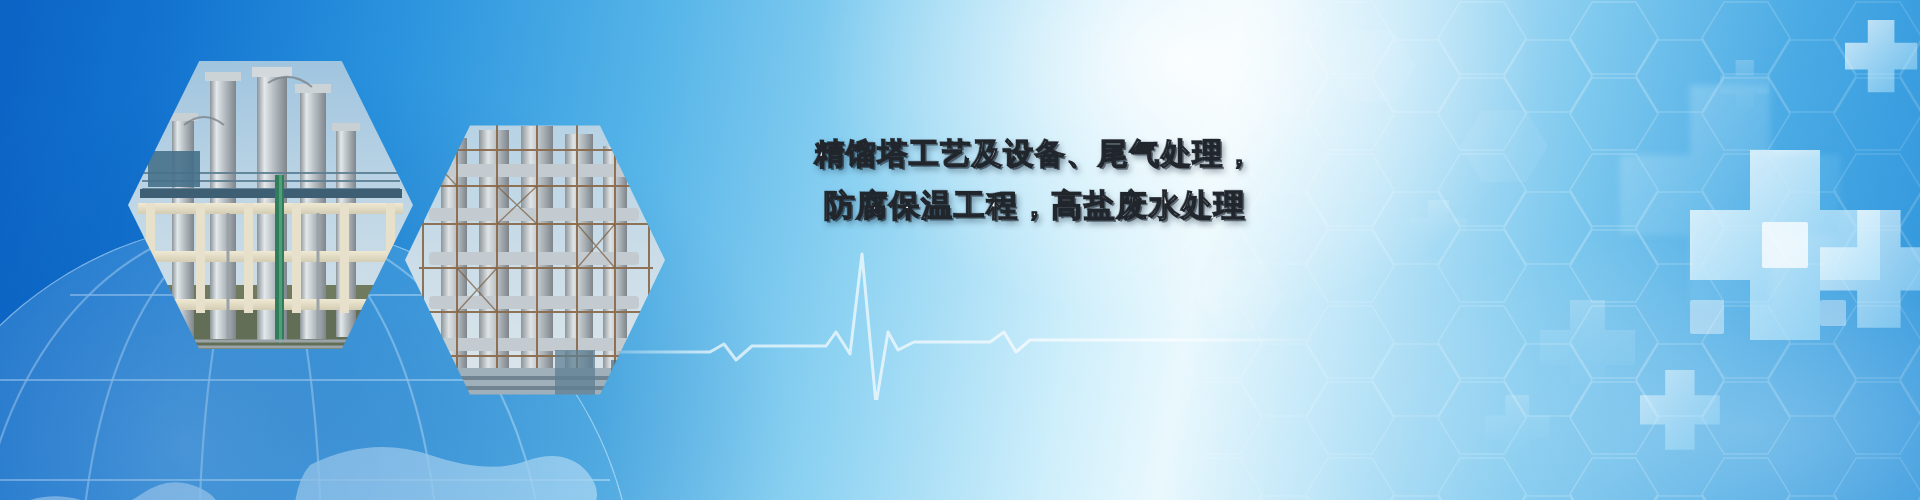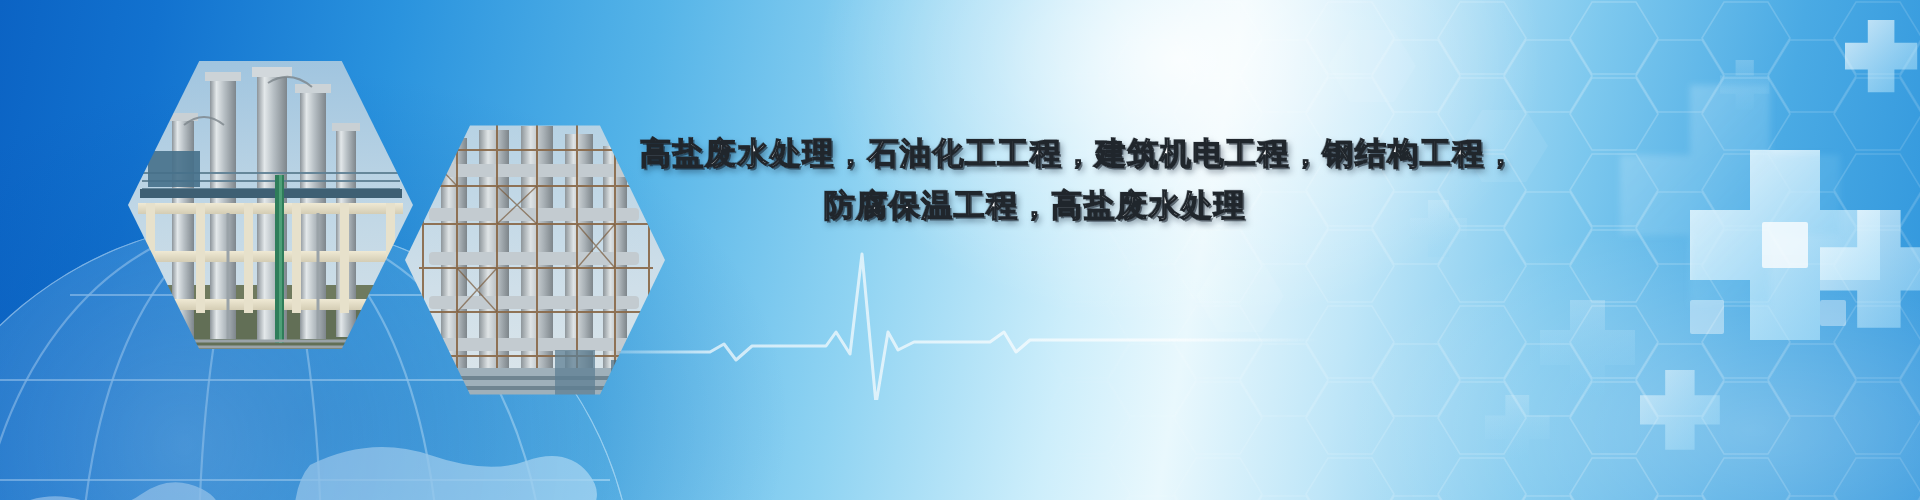--- a/index.html
+++ b/index.html
@@ -378,17 +378,17 @@
       <g stroke="#6f8490" stroke-width="4" fill="none">
         <path d="M0 258 H260"></path>
           <path d="M0 268 H260"></path>
       </g>
       <rect x="150" y="230" width="40" height="50" fill="#5d7f93" opacity=".75"></rect>
       <rect x="206" y="240" width="34" height="40" fill="#486c80" opacity=".7"></rect>
     </svg>
   </div>
 
   <div class="textblock">
-    <div class="tline l2">高盐废水处理，石油化工工程，建筑机电工程，钢结构工程，</div>
+    <div class="tline l1">精馏塔工艺及设备、尾气处理，</div>
     <div class="tline l3">防腐保温工程，高盐废水处理</div>
   </div>
 
 </div>
 
 </body></html>

